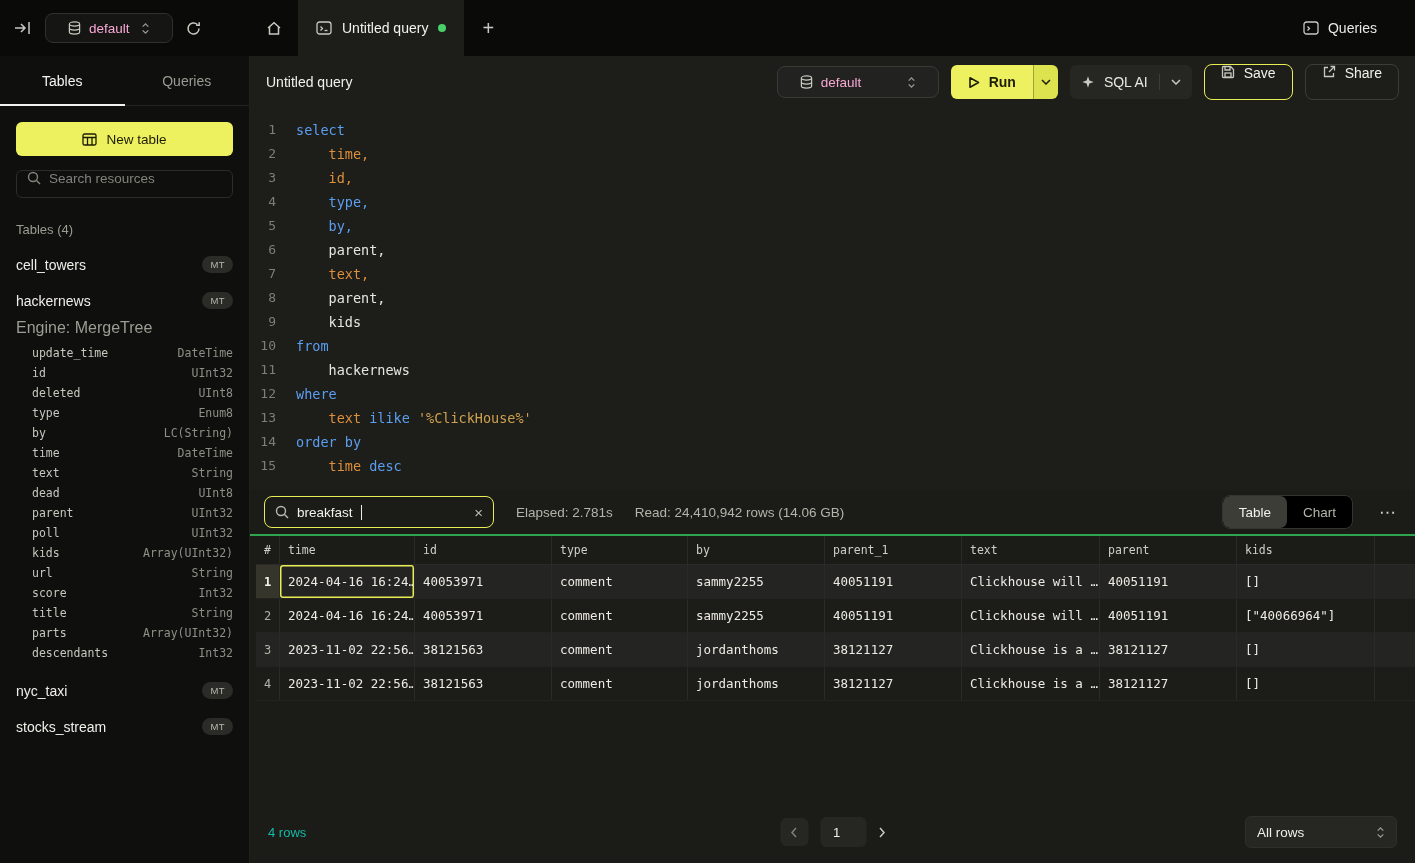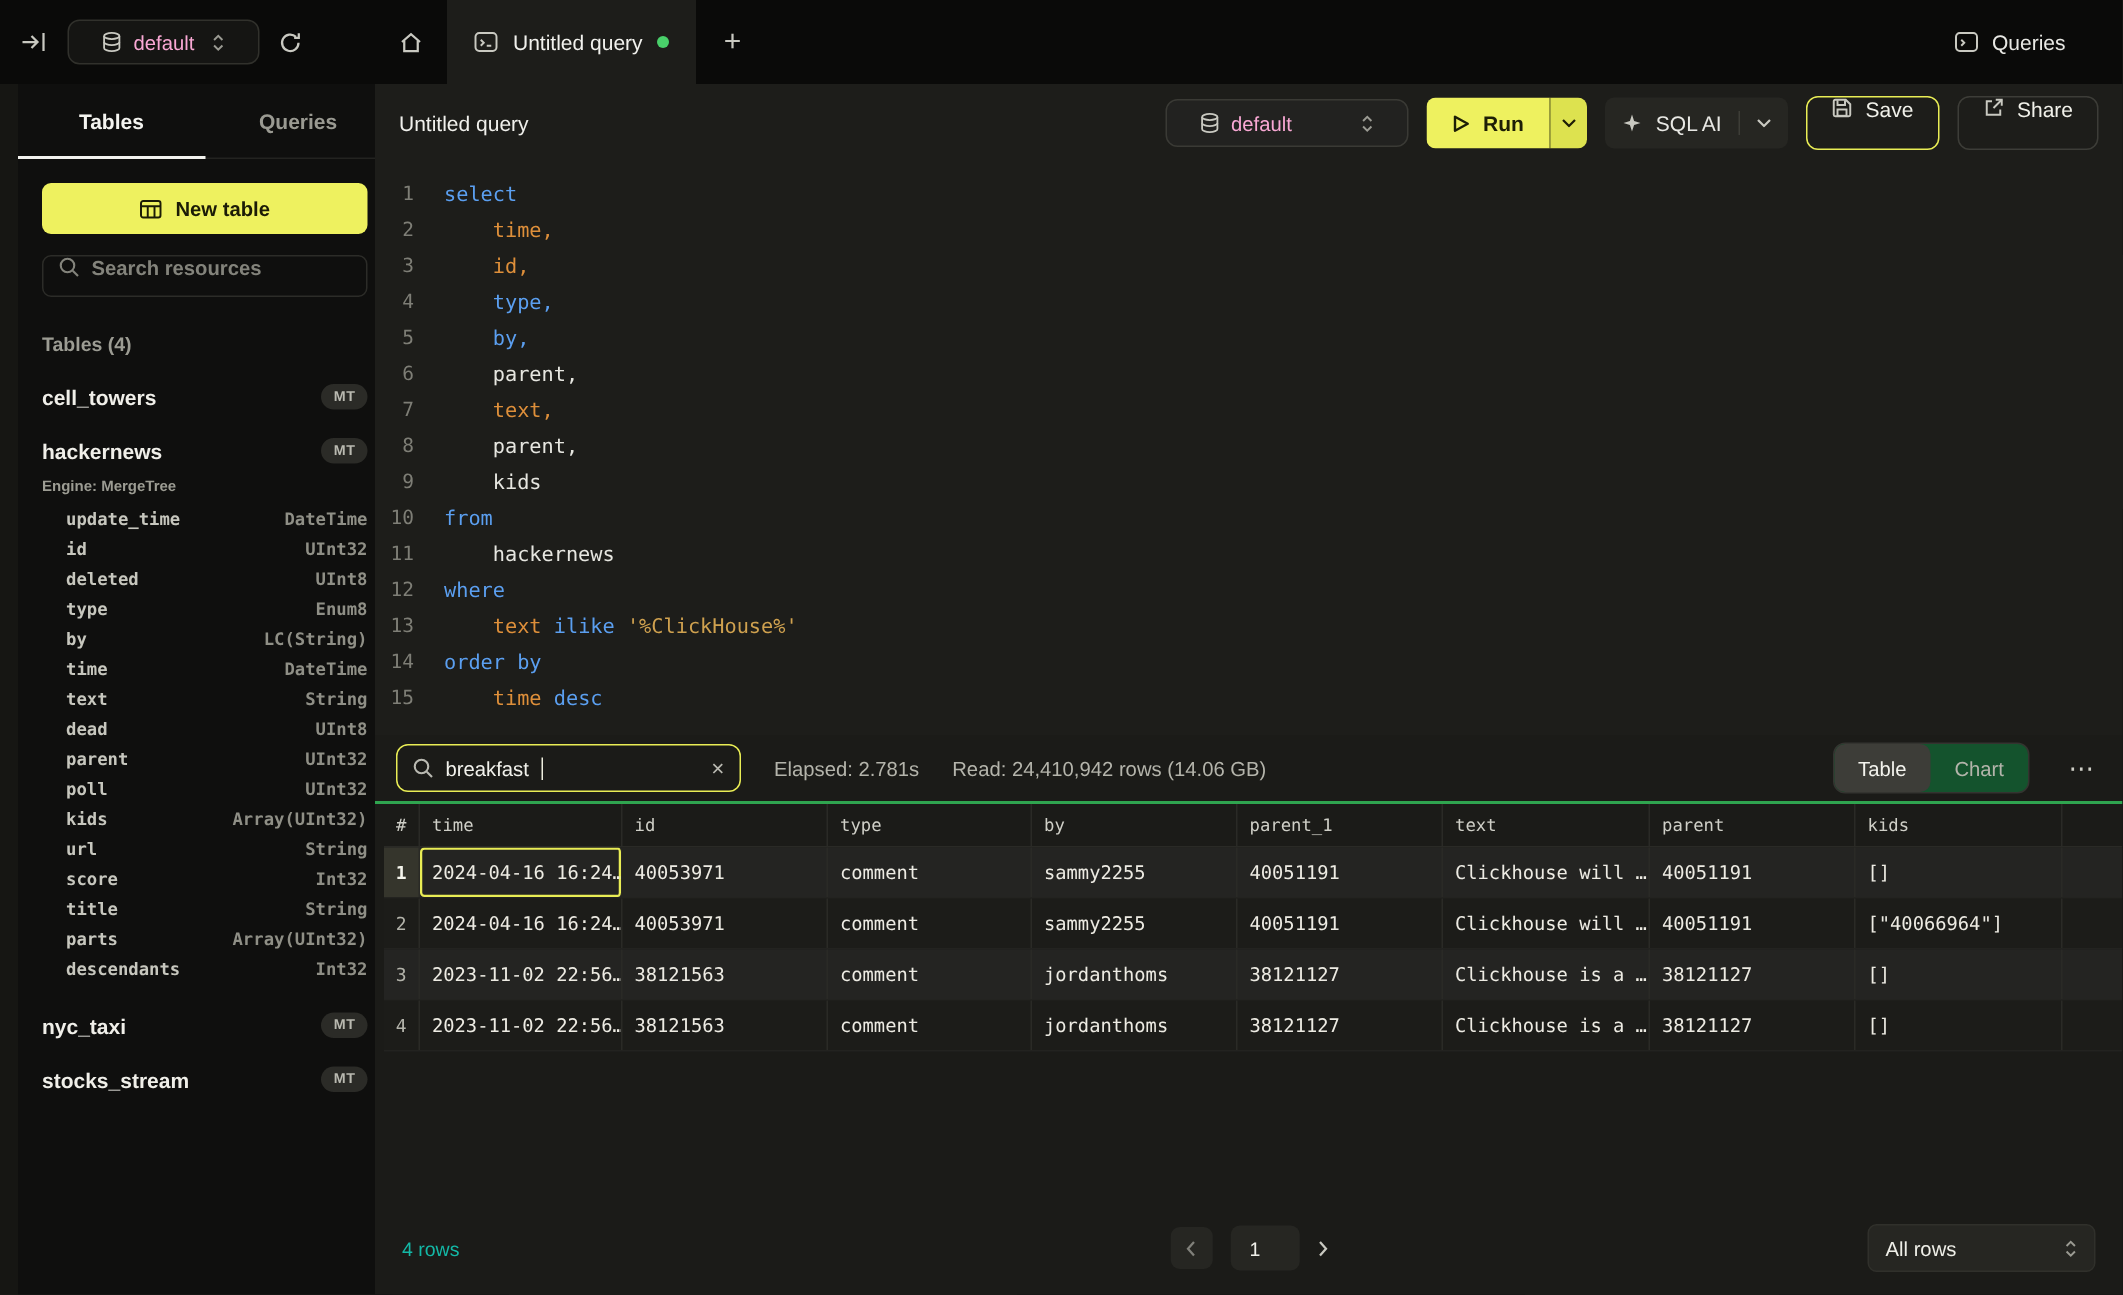--- a/index.html
+++ b/index.html
@@ -24,43 +24,43 @@
   .tab-home { width:48px; display:flex; align-items:center; justify-content:center; cursor:pointer; color:#c9c9c1; }
   .tab-active { display:flex; align-items:center; gap:10px; padding:0 18px; background:#1d1d1a;
                 color:#f2f2ee; cursor:pointer; }
   .green-dot { width:8px; height:8px; border-radius:50%; background:var(--dot-green,#49d06a); }
   .tab-plus { width:48px; display:flex; align-items:center; justify-content:center; font-size:20px;
               color:#c9c9c1; cursor:pointer; }
   .topbar-right { margin-left:auto; padding-right:38px; display:flex; align-items:center; gap:9px;
                   color:#ececе6; font-size:14px; cursor:pointer; }
 
   
-  .sidebar { position:absolute; top:56px; left:12px; width:250px; bottom:0; background:#0f0f0e;
-             border-right:1px solid #1f1f1c; display:flex; flex-direction:column;font-weight:bold; }
+  .sidebar { position:absolute; top:56px; left:0; width:250px; bottom:0; background:#0f0f0e;
+             border-right:1px solid #1f1f1c; display:flex; flex-direction:column; }
   .sidebar-tabs { display:flex; height:50px; border-bottom:1px solid #232320; flex:0 0 50px; }
   .sidebar-tab { flex:1; display:flex; align-items:center; justify-content:center; font-size:14px;
                  color:#9a9a92; position:relative; cursor:pointer; }
   .sidebar-tab.active { color:#f4f4f0; }
   .sidebar-tab.active::after { content:""; position:absolute; left:0; right:0; bottom:-1px; height:2px;
                  background:#f2f2ee; }
   .sidebar-body { padding:16px; overflow:hidden; }
   .new-table-btn { width:100%; height:34px; background:var(--accent,#eef15f); color:#1c1c06;
                    border-radius:6px; display:flex; align-items:center; justify-content:center;
                    gap:9px; font-size:13.5px; cursor:pointer; }
   .new-table-btn .icon { color:#1c1c06; }
   .search-box { margin-top:14px; height:28px; border:1px solid #2c2c28; border-radius:6px;
                 display:flex; align-items:flex-start; gap:8px; padding:0 10px; color:#83837b;
                 font-size:13.5px; cursor:text; }
   .section-label { margin-top:24px; color:#9c9c93; font-size:13px; }
   .table-item { display:flex; align-items:center; justify-content:space-between; margin-top:19px;
                 cursor:pointer; }
   .table-name { color:#f0efe9; font-size:14px; }
   .badge { background:#2b2b27; color:#b9b9b0; font-size:9.5px; padding:3px 8px; border-radius:9px;
            letter-spacing:.4px; }
-  .engine-line { margin-top:10px; color:#9c9c93; font-size:10px; }
+  .engine-line { margin-top:10px; color:#9c9c93; font-size:16px; }
   .cols { margin-top:6px; }
   .col-row { height:20px; display:flex; align-items:center; justify-content:space-between;
              font-family:"DejaVu Sans Mono", monospace; font-size:11.5px; cursor:pointer; }
   .col-name { color:#c7c7be;margin-left:16px; }
   .col-type { color:#8f8f86; }
 
   
   .main { position:absolute; top:56px; left:250px; right:0; bottom:0; background:#1d1d1a;
           display:flex; flex-direction:column; }
   .query-header { flex:0 0 52px; display:flex; align-items:center; padding:0 16px; }
@@ -95,21 +95,21 @@
   
   .results-section { flex:1; display:flex; flex-direction:column; background:#1b1b18; }
   .results-toolbar { flex:0 0 44px; display:flex; align-items:center; padding:0 14px; gap:22px; }
   .result-search { width:230px; height:32px; border:1.5px solid var(--focus,#e9ed55); border-radius:8px;
                    display:flex; align-items:center; padding:0 10px; gap:8px; cursor:text; }
   .rs-value { color:#f2f2ec; font-size:13.5px; }
   .caret { width:1.5px; height:15px; background:#ededе5; background:#ededdd; }
   .clear-x { margin-left:auto; color:#b9b9b1; font-size:15px; cursor:pointer; }
   .meta-text { color:#b4b4ab; font-size:13.5px; }
   .view-toggle { margin-left:auto; display:flex; height:34px; border-radius:8px; overflow:hidden;
-                 background:#14532d; border:1px solid #343430; }
+                 background:#000000; border:1px solid #343430; }
   .view-seg { padding:0 16px; display:flex; align-items:center; font-size:13.5px; color:#b4b4ab;
               cursor:pointer; }
   .view-seg.active { background:#3d3d38; color:#f3f3ed; border-radius:7px; }
   .more-btn { color:#cfcfc7; font-size:17px; padding:0 4px; cursor:pointer; letter-spacing:1px; }
 
   .table-area { flex:1; border-top:2px solid var(--res-green,#2fa44f); padding-left:6px; overflow:hidden; }
   .rrow { display:grid; grid-template-columns:24px 135px 137px 136px 137px 137px 138px 137px 138px; }
   .cell { border-right:1px solid #2a2a26; padding:0 8px; white-space:nowrap; overflow:hidden;
           display:flex; align-items:center; font-family:"DejaVu Sans Mono", monospace; }
   .rhead { background:#1b1b18; border-bottom:1px solid #2a2a26; }

